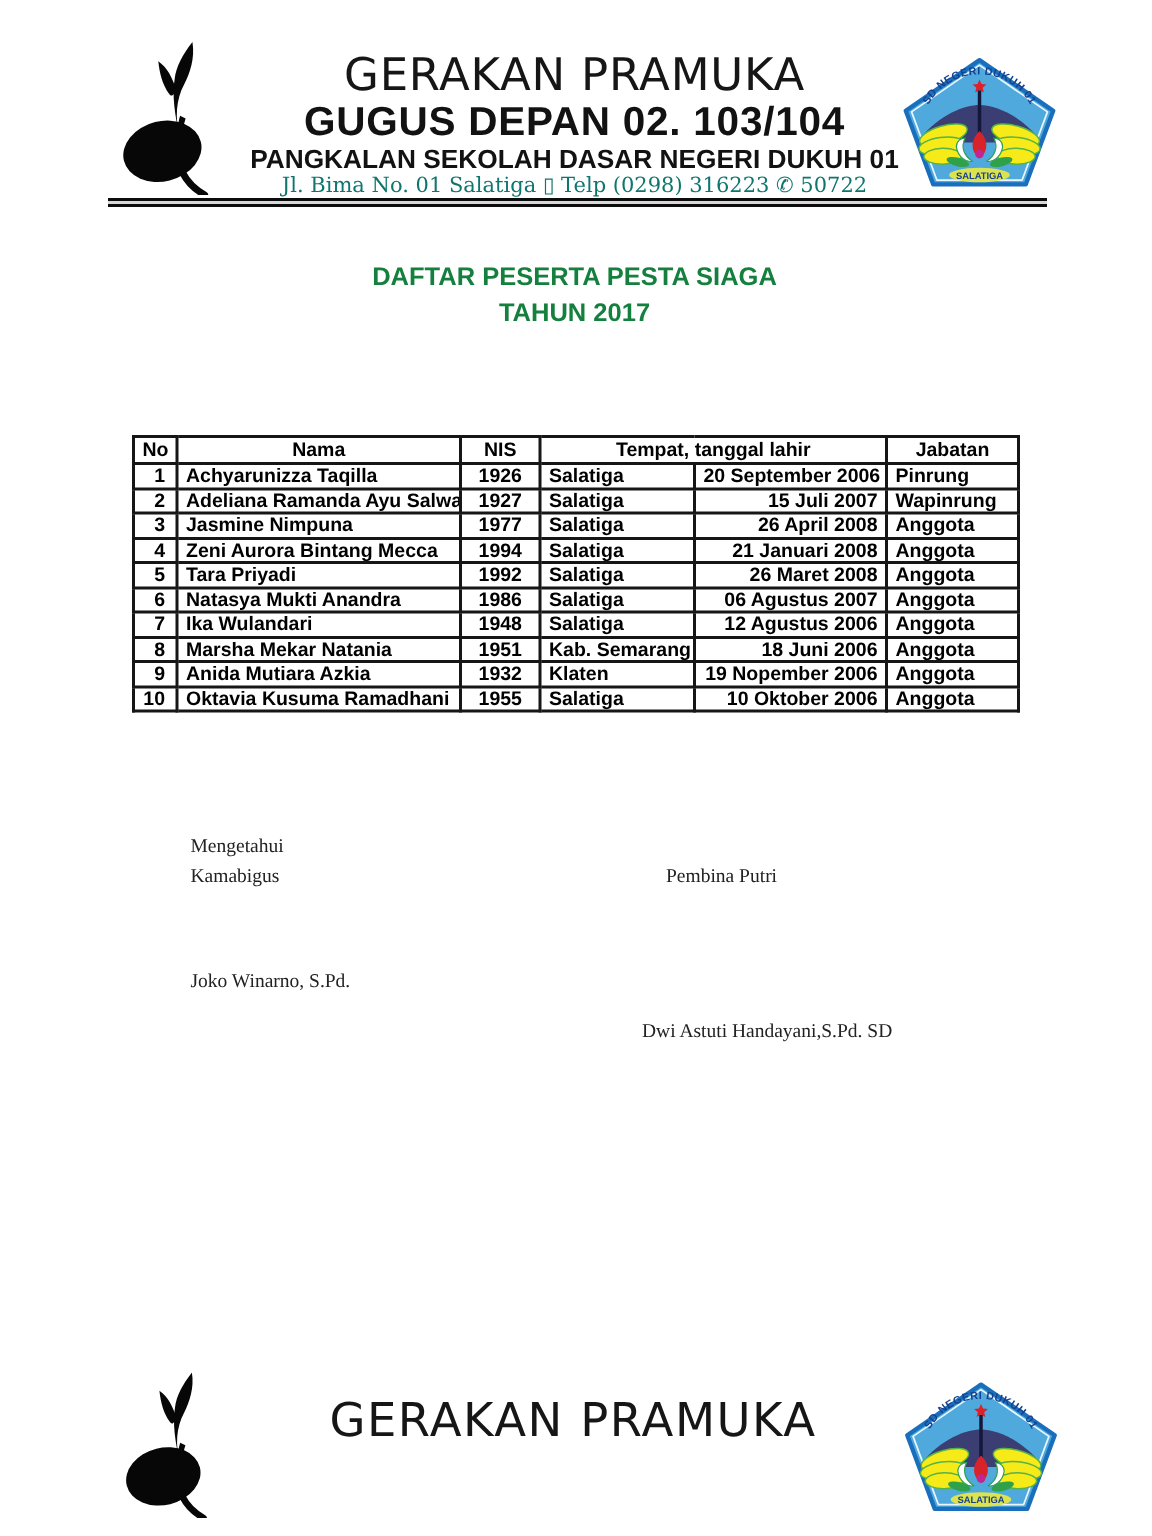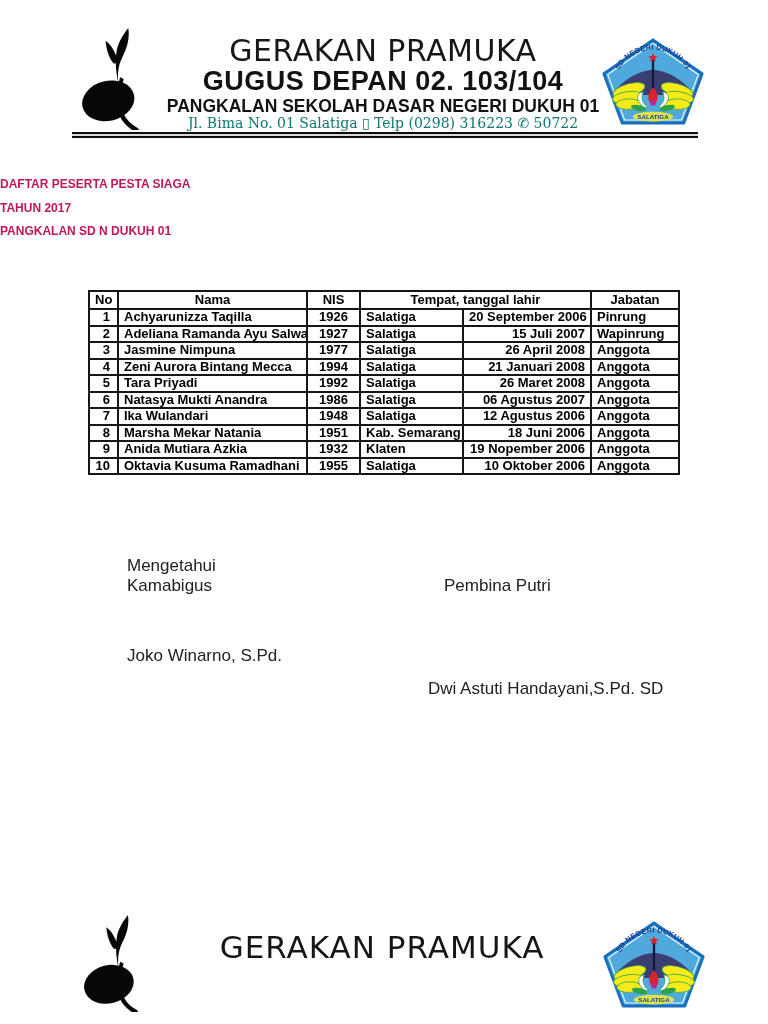--- a/index.html
+++ b/index.html
@@ -13,41 +13,41 @@
   .hdr-line2{left:63px;top:66px;width:640px;text-align:center;
              font-family:"Liberation Sans",sans-serif;font-weight:bold;font-size:27px;letter-spacing:0.5px;color:#121212;}
   .hdr-line3{left:63px;top:96px;width:640px;text-align:center;
              font-family:"Liberation Sans",sans-serif;font-weight:bold;font-size:17.5px;color:#121212;}
   .hdr-line4{left:63px;top:115px;width:640px;text-align:center;
              font-family:"DejaVu Serif",serif;font-size:14px;color:#0f766e;}
   .rule{left:72px;top:132px;width:626px;height:6px;
         border-top:2px solid #0c0c0c;border-bottom:2px solid #0c0c0c;background:#d8d8d8;box-sizing:border-box;}
 
   
-  .title-block{left:0;top:173px;width:766px;text-align:left;
-               font-weight:bold;font-size:12px;line-height:23.5px;color:#be185d;}
+  .title-block{left:0;top:173px;width:766px;text-align:center;
+               font-weight:bold;font-size:17px;line-height:23.5px;color:#15803d;}
 
   
   .roster{left:88px;top:290px;}
   table{border-collapse:collapse;table-layout:fixed;width:590px;
         font-family:"Liberation Sans",sans-serif;font-weight:bold;font-size:13px;color:#000000;}
   th,td{border:2px solid #161616;padding:0 5px;height:14.5px;line-height:14.5px;
         white-space:nowrap;overflow:hidden;box-sizing:content-box;}
   th{text-align:center;height:16px;line-height:16px;}
   col.c-no{width:29px;} col.c-nama{width:189px;} col.c-nis{width:53px;}
   col.c-tempat{width:103px;} col.c-tanggal{width:128px;} col.c-jabatan{width:88px;}
   td.no{text-align:right;padding-right:7px;}
   td.nama{text-align:left;}
   td.nis{text-align:center;}
   td.tempat{text-align:left;}
   td.tanggal{text-align:right;}
   td.jabatan{text-align:left;}
 
   
-  .sig{font-family:Liberation Sans, sans-serif;font-size:17px;color:#222;white-space:nowrap;}
+  .sig{font-family:Liberation Serif, serif;font-size:13px;color:#222;white-space:nowrap;}
   .sig-mengetahui{left:127px;top:556px;}
   .sig-kamabigus{left:127px;top:576px;}
   .sig-pembina{left:444px;top:576px;}
   .sig-name-left{left:127px;top:646px;}
   .sig-name-right{left:428px;top:646px;margin-top:33px;}
 
   
   .ftr-text{left:0;top:929px;width:764px;text-align:center;
             font-family:"DejaVu Sans",sans-serif;font-size:31px;letter-spacing:1px;color:#161616;}
   .logo-top{left:78px;top:28px;width:86px;height:102px;}
@@ -99,21 +99,20 @@
     <circle cx="55" cy="68" r="3" fill="#C2258F"></circle>
     <ellipse cx="55" cy="82.5" rx="21" ry="5" fill="#DDE34E"></ellipse>
     <text x="55" y="85" font-size="6.5" font-weight="bold" fill="#16418F" text-anchor="middle" font-family="Liberation Sans, sans-serif">SALATIGA</text>
   </svg>
 
   <div class="abs rule"></div>
 
   <div class="abs title-block">
     <div>DAFTAR PESERTA PESTA SIAGA</div>
     <div>TAHUN 2017</div>
-    <div>PANGKALAN SD N DUKUH 01</div>
   </div>
 
   <div class="abs roster">
     <table>
       <colgroup>
         <col class="c-no">
           <col class="c-nama">
           <col class="c-nis">
         <col class="c-tempat">
           <col class="c-tanggal">

